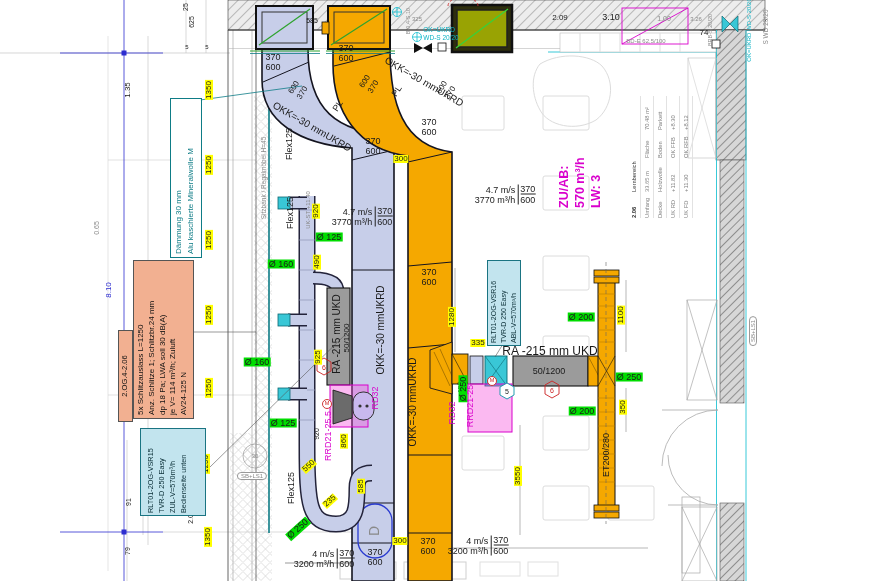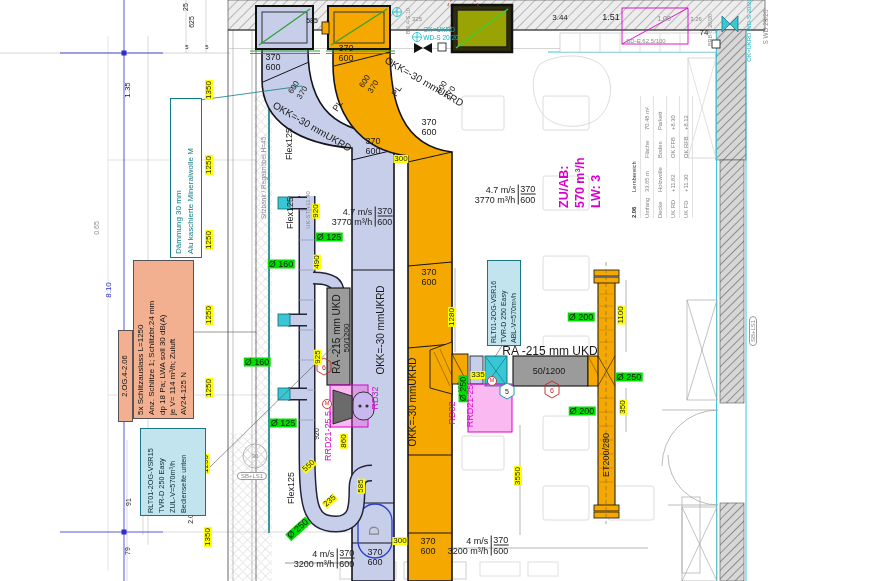--- a/index.html
+++ b/index.html
@@ -306,22 +306,22 @@
   </g>
 
   <g stroke="#555" stroke-width="0.6">
     <line x1="200" y1="100" x2="302" y2="86" stroke="#0e7c86" stroke-width="0.8"></line>
     <line x1="192" y1="332" x2="256" y2="332"></line>
     <line x1="210" y1="467" x2="350" y2="330"></line>
   </g>
 </svg>
 
 <div class="lbl s7" style="left:312px;top:20px">585</div>
-<div class="lbl s8" style="left:560px;top:18px">3.44</div>
-<div class="lbl s9" style="left:611px;top:17px">1.51</div>
+<div class="lbl s8" style="left:560px;top:18px">2.09</div>
+<div class="lbl s9" style="left:611px;top:17px">3.10</div>
 <div class="lbl s7 gry" style="left:664px;top:18px">1.00</div>
 <div class="lbl s6 gry" style="left:696px;top:19px">3.26</div>
 <div class="lbl s8" style="left:704px;top:33px">74</div>
 <div class="lbl s6 gry" style="left:417px;top:19px">325</div>
 <div class="lbl s7" style="left:185px;top:7px;--r:-90deg">25</div>
 <div class="lbl s7" style="left:191px;top:22px;--r:-90deg">625</div>
 <div class="lbl s6" style="left:187px;top:47px">5</div>
 <div class="lbl s6" style="left:207px;top:47px">5</div>
 <div class="lbl s8" style="left:128px;top:90px;--r:-90deg">1.35</div>
 <div class="lbl s7 gry" style="left:96px;top:228px;--r:-90deg">0.65</div>
@@ -343,21 +343,21 @@
 <div class="lbl ydim" style="left:208px;top:537px;--r:-90deg">1350</div>
 <div class="lbl ydim" style="left:401px;top:159px">300</div>
 <div class="lbl ydim" style="left:316px;top:211px;--r:-90deg">920</div>
 <div class="lbl ydim" style="left:317px;top:262px;--r:-90deg">490</div>
 <div class="lbl ydim" style="left:318px;top:357px;--r:-90deg">925</div>
 <div class="lbl ydim" style="left:309px;top:466px;--r:-42deg">550</div>
 <div class="lbl ydim" style="left:330px;top:501px;--r:-42deg">235</div>
 <div class="lbl ydim" style="left:361px;top:486px;--r:-90deg">585</div>
 <div class="lbl ydim" style="left:344px;top:441px;--r:-90deg">860</div>
 <div class="lbl ydim" style="left:452px;top:317px;--r:-90deg">1280</div>
-<div class="lbl ydim" style="left:478px;top:375px">335</div>
+<div class="lbl ydim" style="left:478px;top:343px">335</div>
 <div class="lbl ydim" style="left:621px;top:315px;--r:-90deg">1100</div>
 <div class="lbl ydim" style="left:623px;top:407px;--r:-90deg">350</div>
 <div class="lbl ydim" style="left:518px;top:476px;--r:-90deg">3550</div>
 <div class="lbl ydim" style="left:400px;top:541px">300</div>
 
 <div class="lbl gdim" style="left:329px;top:237px">Ø 125</div>
 <div class="lbl gdim" style="left:281px;top:264px">Ø 160</div>
 <div class="lbl gdim" style="left:257px;top:362px">Ø 160</div>
 <div class="lbl gdim" style="left:283px;top:423px">Ø 125</div>
 <div class="lbl gdim" style="left:298px;top:529px;--r:-42deg">Ø 250</div>

